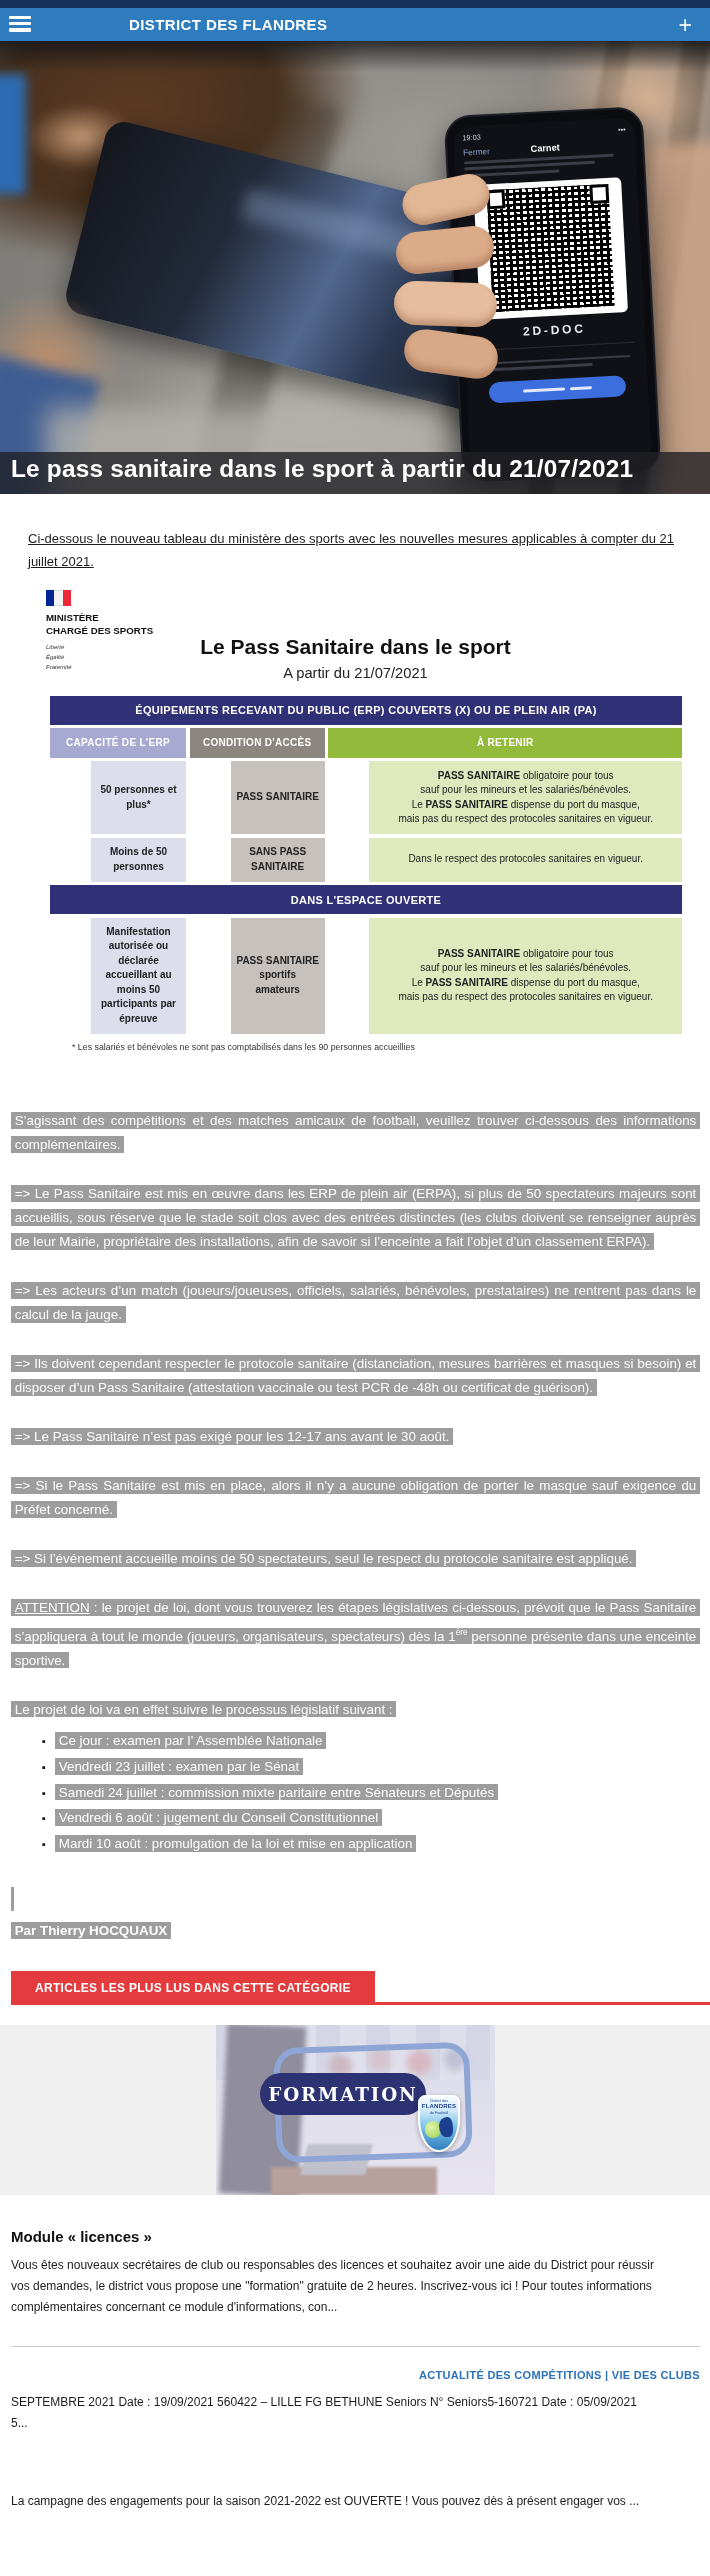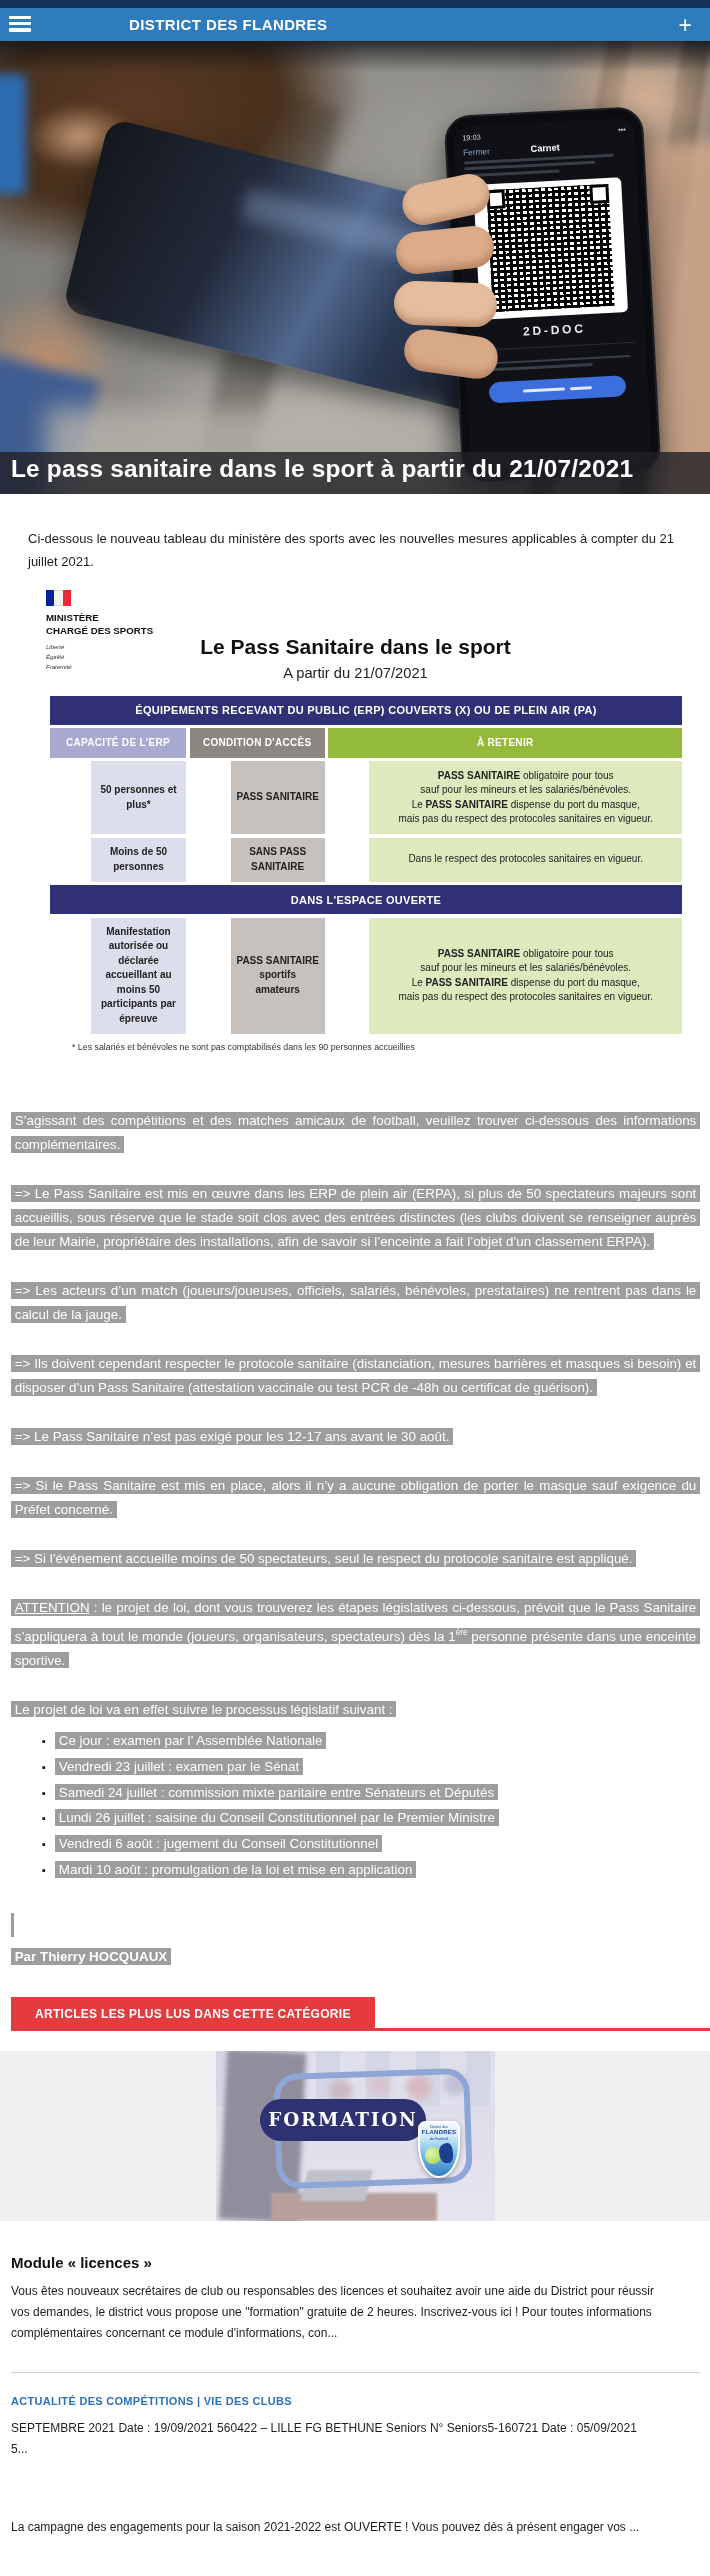--- a/index.html
+++ b/index.html
@@ -65,21 +65,21 @@
   .bolt{color:#f5c944;font-size:8.3px;line-height:8.3px;}
   .tipbars{flex:1;}
   .scanbtn{margin:11px auto 0;width:84%;height:21px;background:#3d6ede;border-radius:11px;border:none;display:flex;align-items:center;justify-content:center;gap:4.6px;cursor:pointer;}
   .scanbtn i{display:block;height:2.8px;border-radius:1.8px;background:rgba(255,255,255,.85);}
   .topshade{left:0;top:0;right:0;height:31px;background:linear-gradient(rgba(20,20,22,.8),rgba(20,20,22,0));}
   .hero-titleband{position:absolute;left:0;right:0;bottom:0;background:rgba(33,33,38,.8);padding:3px 11px 11px;z-index:9;}
   .hero-titleband h1{margin:0;color:#fff;font-size:24.4px;font-weight:800;letter-spacing:0.2px;}
 
   
   .published{margin:28.6px 0 0 28px;font-size:13px;font-weight:bold;}
-  .intro{margin:34px 28px 0;font-size:13px;line-height:1.75;}
+  .intro{margin:34px 28px 0;font-size:13px;line-height:1.75;text-decoration:underline;}
 
   .infographic{position:relative;margin-top:13px;}
   .ministry{position:absolute;left:46px;top:3.7px;width:120px;}
   .flag{display:flex;width:25px;height:15.7px;margin-bottom:4.6px;}
   .flag i{flex:1;} .flag .fb{background:#002395;} .flag .fw{background:#f2f2f2;border-top:0.9px solid #ddd;border-bottom:0.9px solid #ddd;} .flag .fr{background:#ed2939;}
   .minname{font-size:9.7px;font-weight:bold;line-height:1.35;color:#111;}
   .motto{margin-top:6.5px;font-size:6px;font-style:italic;color:#333;line-height:1.6;}
   .info-title{text-align:center;margin:0;padding-top:48px;font-size:21px;font-weight:bold;color:#111;}
   .info-sub{text-align:center;font-size:14.7px;margin-top:6.5px;color:#222;}
 
@@ -134,21 +134,21 @@
   .shield .s1{font-size:3.7px;color:#1d3f8f;text-align:center;margin-top:1.8px;}
   .shield .s2{font-size:6px;font-weight:bold;color:#1d3f8f;text-align:center;letter-spacing:0.2px;}
   .shield .ball{position:absolute;left:4.6px;top:24px;width:16.6px;height:16.6px;border-radius:50%;
                 background:radial-gradient(circle at 35% 35%,#dff3ae,#9fd44a);}
   .shield .lion{position:absolute;right:5.5px;top:20px;width:14px;height:20px;background:#1d3f8f;
                 border-radius:60% 40% 30% 55% / 45% 55% 35% 60%;}
 
   .art{margin:0 11px;}
   .art h3{margin:0;font-size:15px;font-weight:bold;color:#111;cursor:pointer;}
   .art .excerpt{margin:10px 0 0;font-size:12px;line-height:21px;color:#1d1d1d;max-width:645px;}
-  .art .cat{margin:0 0 11px;font-size:11px;font-weight:bold;color:#2d72b9;letter-spacing:0.3px;cursor:pointer;}
+  .art .cat{margin:0 0 11px;font-size:11px;font-weight:bold;color:#2d72b9;letter-spacing:0.3px;cursor:pointer;text-align:right;}
   .art .cat:empty{display:none;}
   .sep{height:0.9px;background:#cfcfcf;margin:28px 11px 0;}
   .mt36{margin-top:33px;} .mt24{margin-top:22px;} .mt62{margin-top:57px;}
 </style>
 </head>
 <body>
 
 <div class="page">
 
   <header>
@@ -304,21 +304,20 @@
       <p class="hlp"><span class="hl">=&gt; Si le Pass Sanitaire est mis en place, alors il n’y a aucune obligation de porter le masque sauf exigence du Préfet concerné.</span></p>
       <p class="hlp"><span class="hl">=&gt; Si l’événement accueille moins de 50 spectateurs, seul le respect du protocole sanitaire est appliqué.</span></p>
       <p class="hlp">
         <span class="hl"><span class="u">ATTENTION</span><span> : le projet de loi, dont vous trouverez les étapes législatives ci-dessous, prévoit que le Pass Sanitaire s’appliquera à tout le monde (joueurs, organisateurs, spectateurs) dès la 1</span><sup>ère</sup><span> personne présente dans une enceinte sportive.</span></span>
       </p>
       <p class="hlp" style="margin-bottom:5.5px"><span class="hl">Le projet de loi va en effet suivre le processus législatif suivant :</span></p>
       <ul class="steps">
         <li><span class="hl">Ce jour :  examen par l’ Assemblée Nationale</span></li>
         <li><span class="hl">Vendredi 23 juillet : examen par le Sénat</span></li>
         <li><span class="hl">Samedi 24 juillet : commission mixte paritaire entre Sénateurs et Députés</span></li>
-        <li><span class="hl">Lundi 26 juillet :  saisine du Conseil Constitutionnel par le Premier Ministre</span></li>
         <li><span class="hl">Vendredi 6 août : jugement du Conseil Constitutionnel</span></li>
         <li><span class="hl">Mardi 10 août : promulgation de la loi et mise en application</span></li>
       </ul>
     </div>
 
     <div class="cursorbar"></div>
     <p class="author"><span class="hl">Par Thierry HOCQUAUX</span></p>
   </main>
 
   <section>

